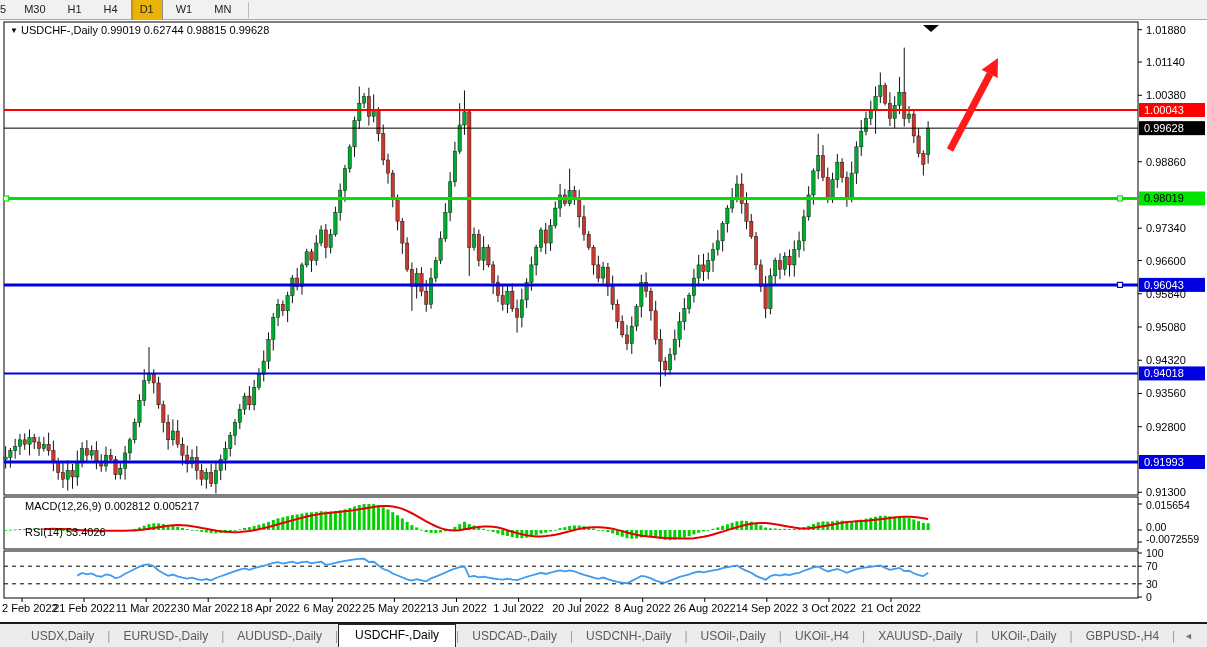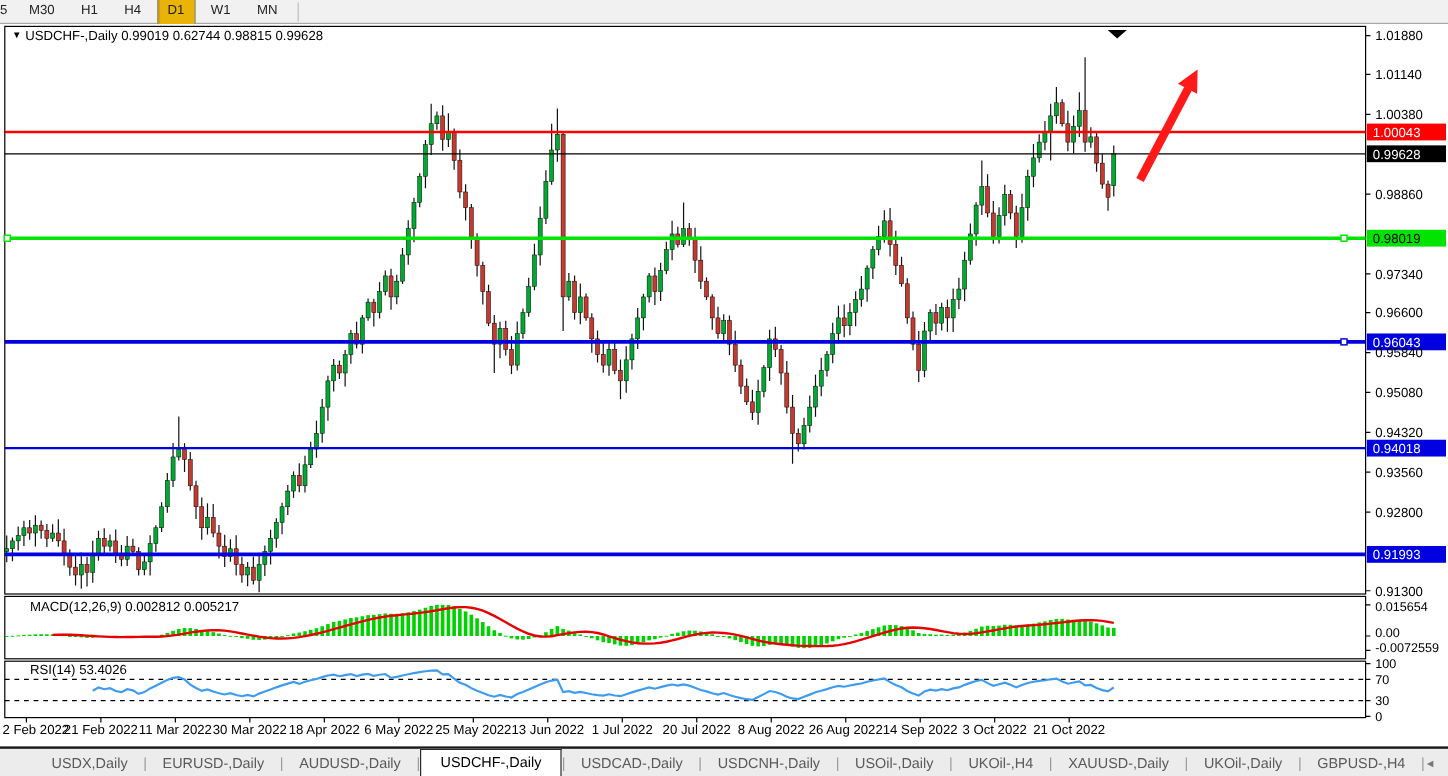--- a/index.html
+++ b/index.html
@@ -16,21 +16,21 @@
   .tb-divider{width:1px;height:16px;background:#bdbdbd;margin:0 6px;}
   
   #chart-svg{position:absolute;top:20px;left:0;}
   text{font-family:"Liberation Sans",sans-serif;}
   
   .ohlc-info{position:absolute;top:24px;left:10px;font-size:11px;color:#000;z-index:5;}
   .ohlc-info .mark{font-size:8px;vertical-align:1px;}
   .pane-label{position:absolute;left:8px;font-size:11px;color:#000;z-index:5;margin-left:17px;}
   
   .tabbar{position:absolute;top:622px;left:0;width:1207px;height:25px;background:#ececec;
-          border-top:2px solid #1a1a1a;display:flex;align-items:flex-end;padding-left:30px;}
+          border-top:2px solid #1a1a1a;display:flex;align-items:flex-end;padding-left:18px;}
   .tab{font-size:12px;color:#5a5a5a;padding:3px 13px 4px 13px;white-space:nowrap;cursor:default;}
   .tab.active{background:#ffffff;border:1px solid #2a2a2a;border-bottom:none;color:#000;
               padding:3px 16px 5px 16px;margin-bottom:0;}
   .tab-sep{color:#9a9a9a;font-size:12px;padding:3px 0 4px 0;}
   .tab-nav{margin-left:auto;display:flex;gap:14px;padding:0 14px 6px 0;}
   .tab-nav span{font-size:9px;color:#777;cursor:default;}
 </style>
 </head>
 <body>
 
@@ -47,21 +47,21 @@
       <span class="tb-divider"></span>
     </div>
 
   <div class="ohlc-info">
     <span class="mark">▼</span>
     <span>USDCHF-,Daily</span>
     <span>0.99019 0.62744 0.98815 0.99628</span>
   </div>
 
   <div class="pane-label" style="top:500px">MACD(12,26,9) 0.002812 0.005217</div>
-  <div class="pane-label" style="top:553px">RSI(14) 53.4026</div>
+  <div class="pane-label" style="top:526px">RSI(14) 53.4026</div>
 
   <svg id="chart-svg" width="1207" height="602">
       <rect x="0" y="0" width="1207" height="602" fill="#ffffff"></rect>
       <rect x="4" y="2" width="1134" height="473" fill="#ffffff" stroke="#000" stroke-width="1"></rect>
       <rect x="4" y="477" width="1134" height="52" fill="#ffffff" stroke="#000" stroke-width="1"></rect>
       <rect x="4" y="531" width="1134" height="47" fill="#ffffff" stroke="#000" stroke-width="1"></rect>
       <g>
         <line x1="5.6" y1="426.2552242951656" x2="5.6" y2="448.47157663798856" stroke="#111111" stroke-width="1"></line>
         <rect x="3.8999999999999995" y="437.3076749999995" width="3.4" height="2.186250000000257" fill="#00a92f" stroke="#000" stroke-width="0.4"></rect>
         <line x1="10.38" y1="428.01226481987084" x2="10.38" y2="447.6661087316129" stroke="#111111" stroke-width="1"></line>

